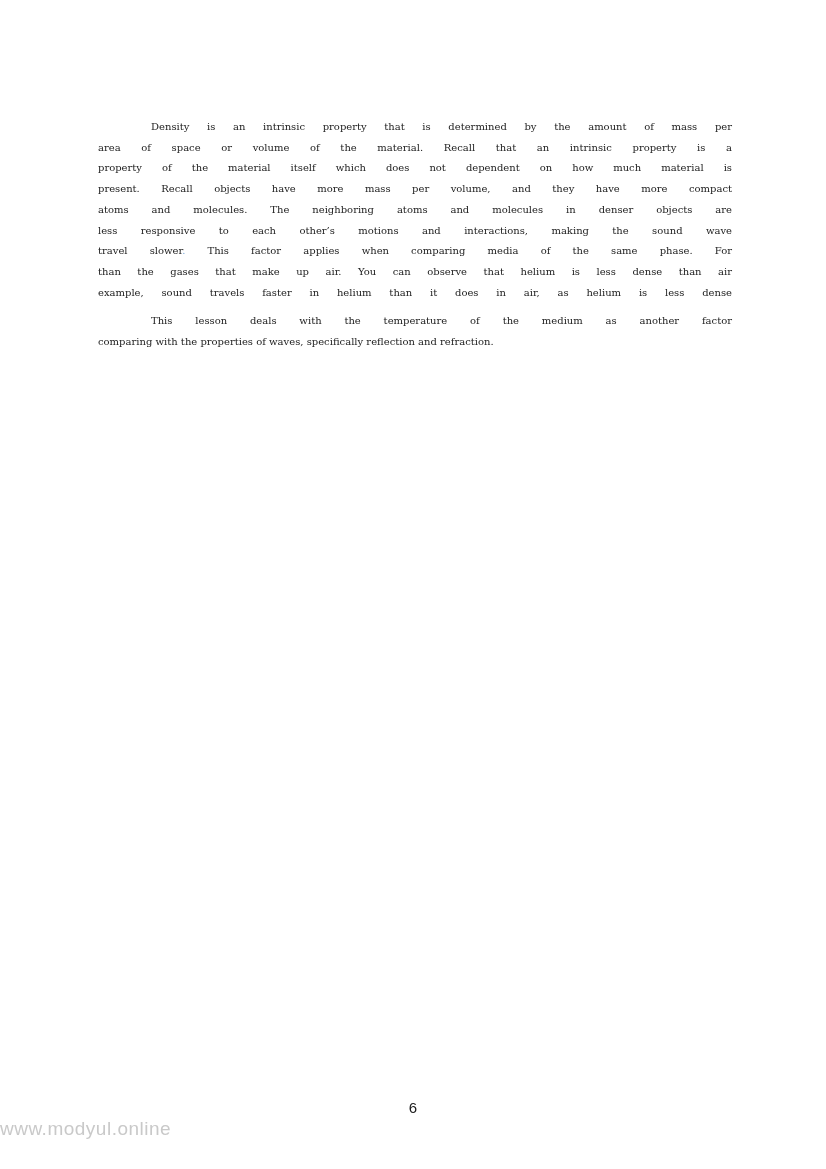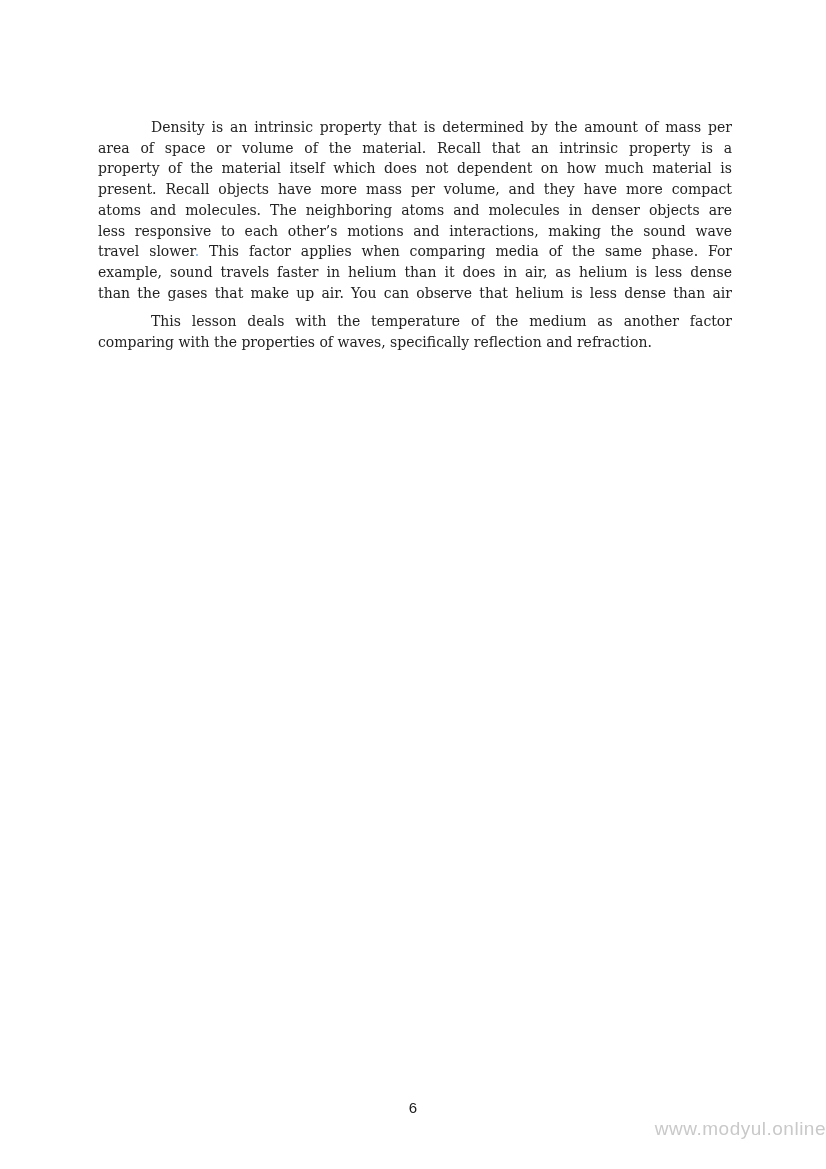--- a/index.html
+++ b/index.html
@@ -13,21 +13,21 @@
     height: 1169px;
     background: #ffffff;
     overflow: hidden;
     font-family: "DejaVu Serif", serif;
   }
   .text-block {
     position: absolute;
     left: 98px;
     top: 117px;
     width: 634px;
-    font-size: 14px;
+    font-size: 10px;
     line-height: 20.7px;
     color: #222222;
   }
   .paragraph { margin: 0; }
   .paragraph + .paragraph { margin-top: 8px; }
   .line {
     text-align: justify;
     text-align-last: justify;
     text-justify: inter-word;
   }
@@ -41,43 +41,43 @@
     text-align: center;
     font-family: "Liberation Sans", sans-serif;
     font-size: 15px;
     color: #1a1a1a;
   }
   .footer-watermark {
     position: absolute;
     left: 0;
     top: 1118px;
     width: 826px;
-    text-align: right;
+    text-align: left;
     font-family: "Liberation Sans", sans-serif;
     font-size: 19px;
     letter-spacing: 0.5px;
     color: #c9c9c9;
   }
 </style>
 </head>
 <body>
 
 <div class="page">
 
   <div class="text-block" id="text-block">
       <div class="paragraph">
         <div class="line first"><span>Density is an intrinsic property that is determined by the amount of mass per</span></div>
         <div class="line"><span>area of space or volume of the material. Recall that an intrinsic property is a</span></div>
         <div class="line"><span>property of the material itself which does not dependent on how much material is</span></div>
         <div class="line"><span>present.  Recall objects have more mass per volume, and they have more compact</span></div>
         <div class="line"><span>atoms and molecules. The neighboring atoms and molecules in denser objects are</span></div>
         <div class="line"><span>less responsive to each other’s motions and interactions, making the sound wave</span></div>
         <div class="line"><span>travel slower</span><span style="color: rgb(122, 167, 217);">.</span><span> This factor applies when comparing media of the same phase. For</span></div>
+        <div class="line"><span>than the gases that make up air. You can observe that helium is less dense than air</span></div>
         <div class="line"><span>example, sound travels faster in helium than it does in air, as helium is less dense</span></div>
-        <div class="line"><span>than the gases that make up air. You can observe that helium is less dense than air</span></div>
       </div>
       <div class="paragraph">
         <div class="line first"><span>This lesson deals with the temperature of the medium as another factor</span></div>
         <div class="line last"><span>comparing with the properties of waves, specifically reflection and refraction.</span></div>
       </div>
     </div>
 
   <div class="footer-pagenum">6</div>
 
   <div class="footer-watermark">www.modyul.online</div>

